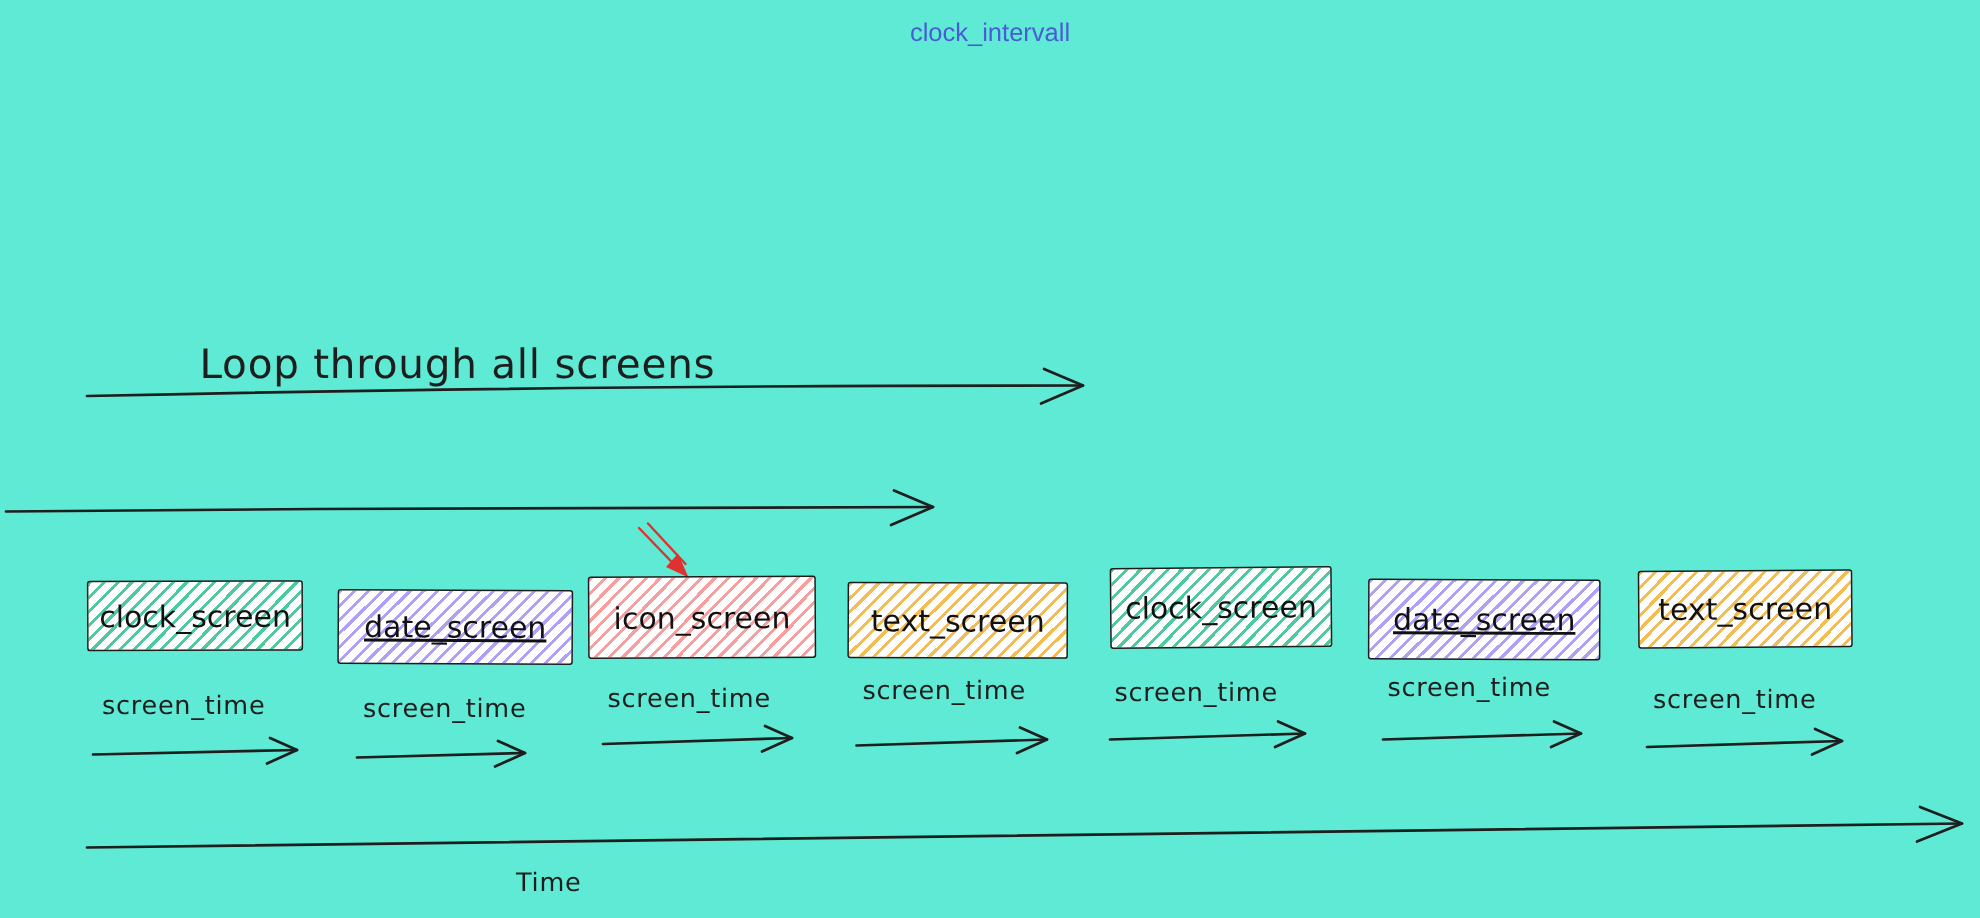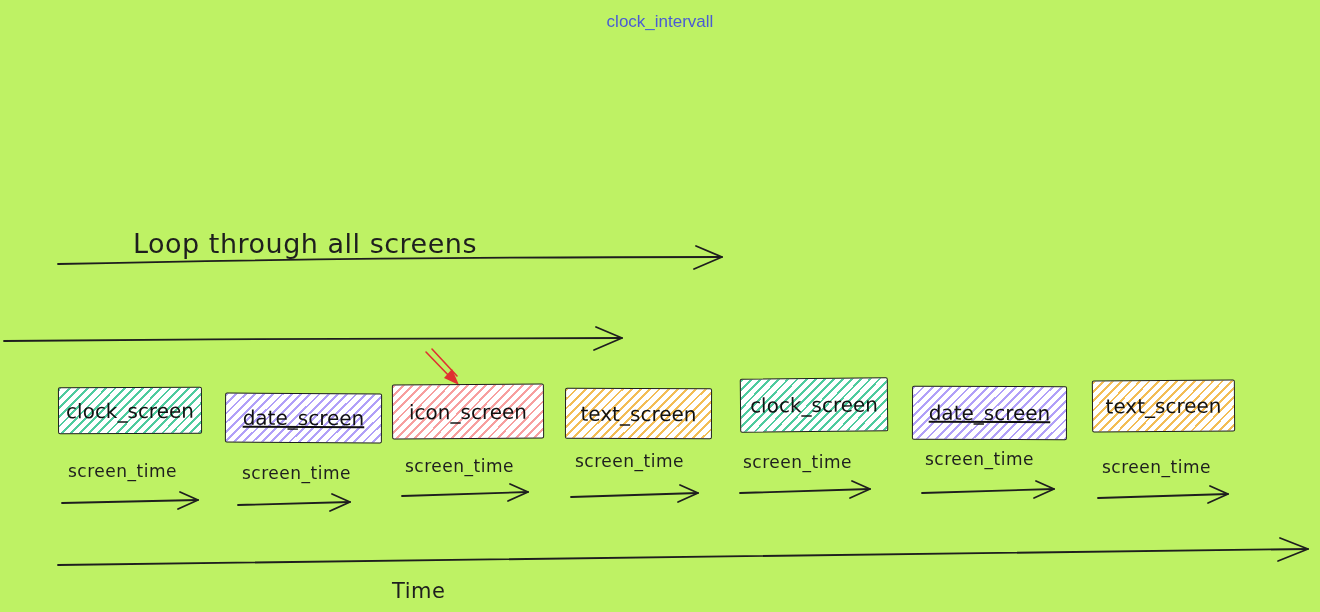--- a/index.html
+++ b/index.html
@@ -1,35 +1,35 @@
 <!DOCTYPE html>
 <html><head>
 <meta charset="utf-8">
 <style>
   html,body{margin:0;padding:0;background:#ffffff;}
   #canvas{
     position:relative;
     width:1320px;height:612px;
-    background:#bef264;
+    background:#5eead4;
     overflow:hidden;
     font-family:"DejaVu Sans", sans-serif;
     color:#1e1e1e;
   }
   .title{
     position:absolute;left:560px;top:12px;width:200px;
     font-family:"Liberation Sans", sans-serif;
     font-size:17px;color:#4a5bd4;text-align:center;
   }
   svg.overlay{position:absolute;left:0;top:0;width:1320px;height:612px;pointer-events:none;}
   .hand{letter-spacing:0.5px;}
   .arrow-label{
     position:absolute;font-size:27px;font-weight:500;white-space:nowrap;
   }
   .lifetime-label{color:#e03131;font-size:18px;}
-  .time-label{font-size:21px;margin-left:48px;}
+  .time-label{font-size:17px;}
   .st-label{position:absolute;font-size:17px;white-space:nowrap;font-weight:500;}
   .screen-box{
     position:absolute;display:flex;align-items:center;justify-content:center;
     border:1.7px solid #1d1d1d;border-radius:2px;
     font-size:20px;font-weight:500;white-space:nowrap;color:#111;
     background-color:#fff;
   }
   .screen-green  {background-image:repeating-linear-gradient(135deg,#4ecb9e 0px,#4ecb9e 2px,transparent 2px,transparent 6.5px);}
   .screen-purple {background-image:repeating-linear-gradient(135deg,#b1a0f8 0px,#b1a0f8 2px,transparent 2px,transparent 6.5px);text-decoration:underline;}
   .screen-red    {background-image:repeating-linear-gradient(135deg,#f79f9f 0px,#f79f9f 2px,transparent 2px,transparent 6.5px);}

